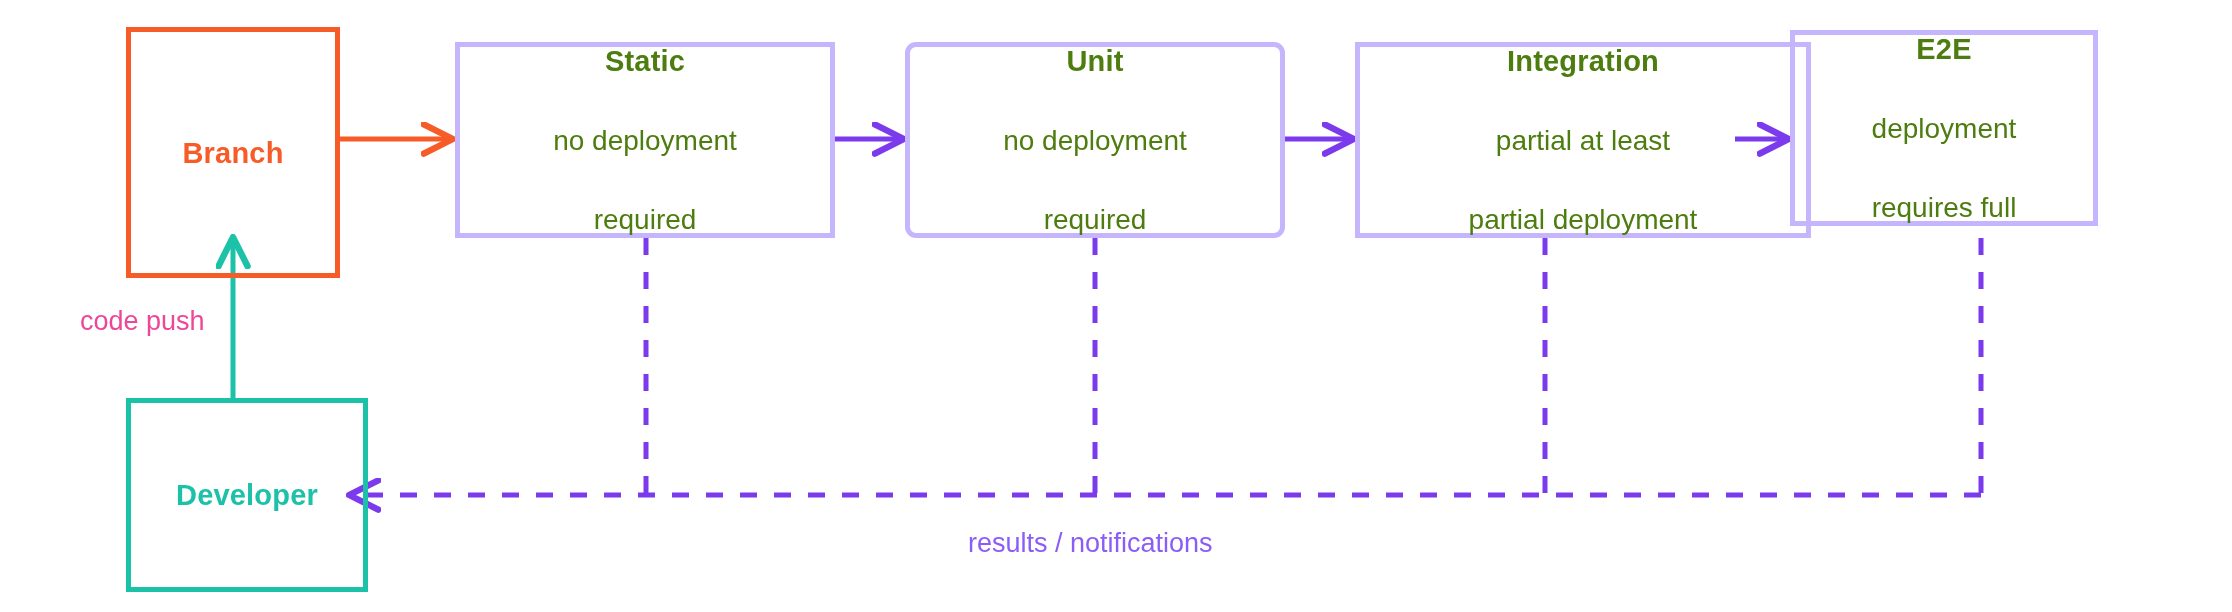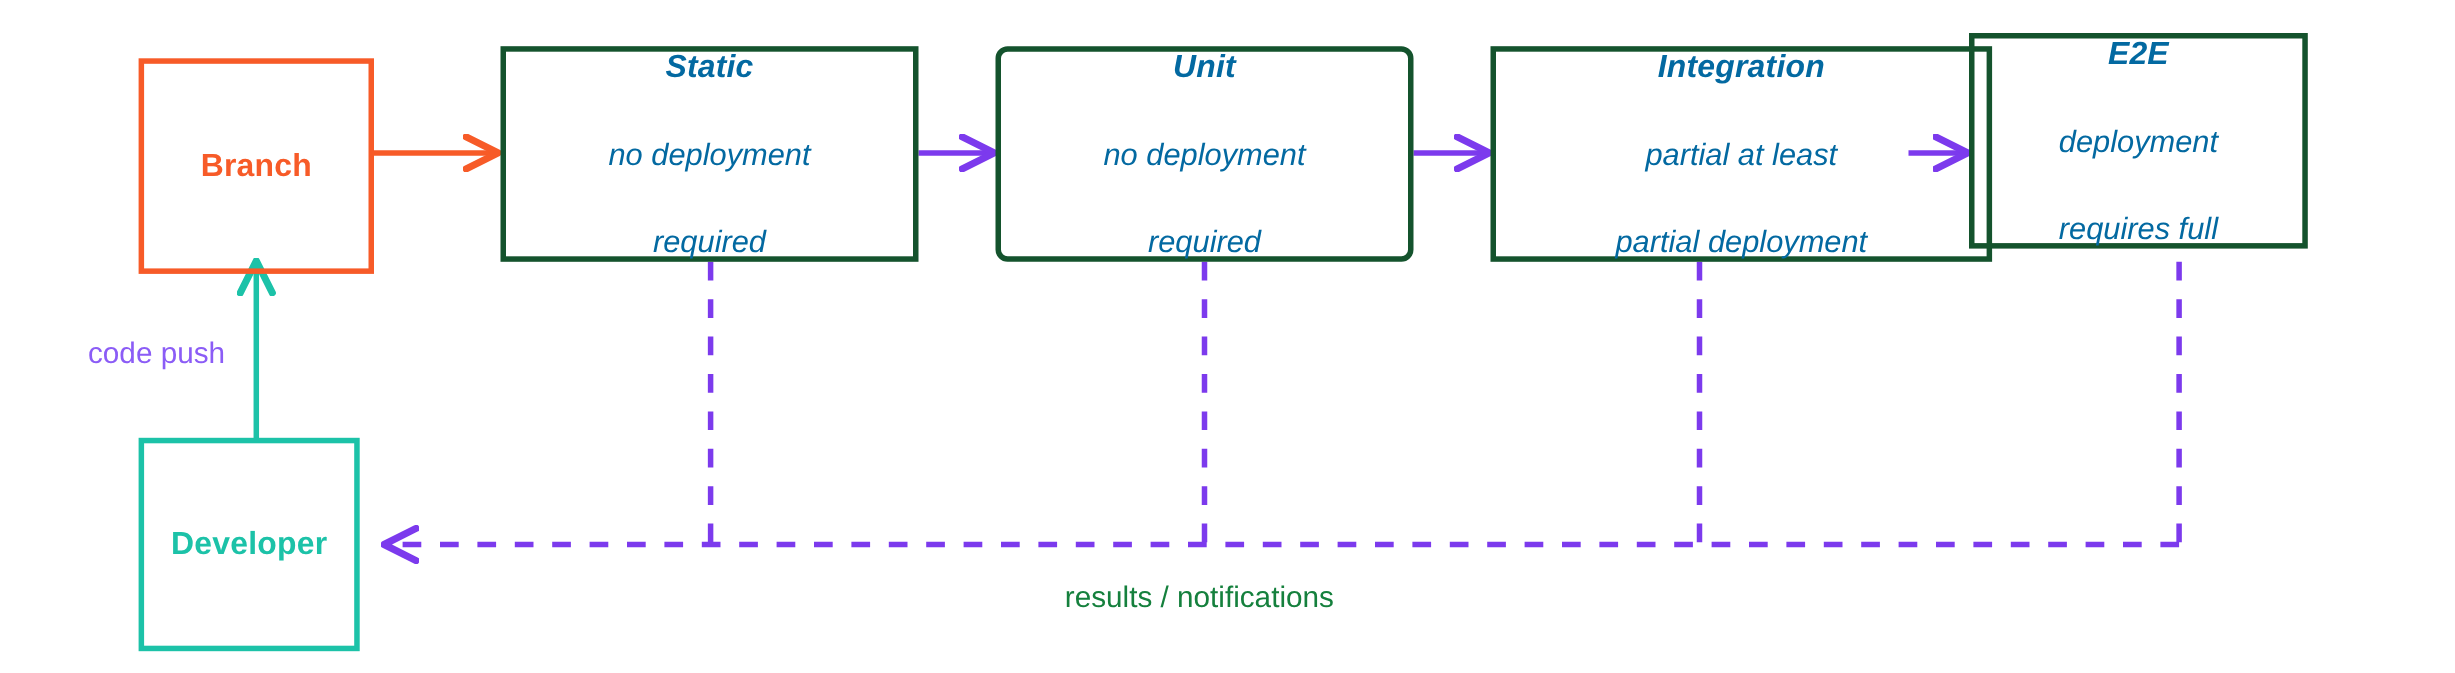--- a/index.html
+++ b/index.html
@@ -51,30 +51,29 @@
     font-size: 27px;
     line-height: 32px;
     white-space: nowrap;
   }
   
   .node-branch {
     border: 5px solid #F75B28;
     color: #F75B28;
   }
   .node-test {
-    border: 5px solid #14532d;
-    color: #0369a1;
-    font-style: italic;
+    border: 5px solid #c4b5fd;
+    color: #4d7c0f;
   }
   .node-developer {
     border: 5px solid #1CC2A8;
     color: #1CC2A8;
   }
-  .label-teal { color: #8b5cf6; }
-  .label-purple { color: #15803d; }
+  .label-teal { color: #ec4899; }
+  .label-purple { color: #8b5cf6; }
 </style>
 </head>
 <body>
 
 <div id="canvas">
 
   <svg id="diagram-svg" viewBox="0 0 2232 612">
     <defs>
       <marker id="arrow-orange" viewBox="0 0 12 12" refX="10" refY="6" markerWidth="7" markerHeight="7" orient="auto-start-reverse">
         <path d="M 1 1 L 11 6 L 1 11" fill="none" stroke="#F75B28" stroke-width="2.2" stroke-linecap="round" stroke-linejoin="round"></path>
@@ -98,21 +97,21 @@
     <line x1="233" y1="400" x2="233" y2="240" stroke="#1CC2A8" stroke-width="5" marker-end="url(#arrow-teal)"></line>
 
     <line x1="646" y1="238" x2="646" y2="495" stroke="#7C3AED" stroke-width="5" stroke-dasharray="17 17"></line>
     <line x1="1095" y1="238" x2="1095" y2="495" stroke="#7C3AED" stroke-width="5" stroke-dasharray="17 17"></line>
     <line x1="1545" y1="238" x2="1545" y2="495" stroke="#7C3AED" stroke-width="5" stroke-dasharray="17 17"></line>
     <line x1="1981" y1="238" x2="1981" y2="495" stroke="#7C3AED" stroke-width="5" stroke-dasharray="17 17"></line>
 
     <line x1="1981" y1="495" x2="352" y2="495" stroke="#7C3AED" stroke-width="5" stroke-dasharray="17 17" marker-end="url(#arrow-purple)"></line>
   </svg>
 
-  <div class="node node-branch" style="left:126px; top:53px; width:214px; height:196px;">
+  <div class="node node-branch" style="left:126px; top:27px; width:214px; height:251px;">
     <div class="node-title">Branch</div>
   </div>
 
   <div class="node node-test" style="left:455px; top:42px; width:380px; height:196px;">
     <div class="node-title">Static</div>
     <div class="node-desc">no deployment</div>
     <div class="node-desc">required</div>
   </div>
 
   <div class="node node-test" style="left:905px; top:42px; width:380px; height:196px;border-radius:11px;">
@@ -126,21 +125,21 @@
     <div class="node-desc">partial at least</div>
     <div class="node-desc">partial deployment</div>
   </div>
 
   <div class="node node-test" style="left:1790px; top:30px; width:308px; height:196px;">
     <div class="node-title">E2E</div>
     <div class="node-desc">deployment</div>
     <div class="node-desc">requires full</div>
   </div>
 
-  <div class="node node-developer" style="left:126px; top:398px; width:201px; height:194px;">
+  <div class="node node-developer" style="left:126px; top:398px; width:242px; height:194px;">
     <div class="node-title">Developer</div>
   </div>
 
   <div class="edge-label label-teal" style="left:80px; top:305px;">code push</div>
 
   <div class="edge-label label-purple" style="left:968px; top:527px;">results / notifications</div>
 
 </div>
 
 </body></html>

